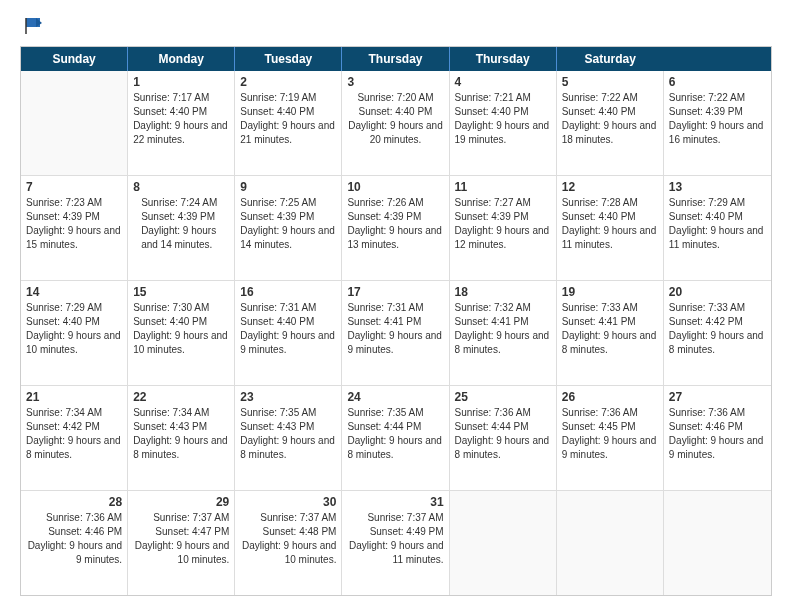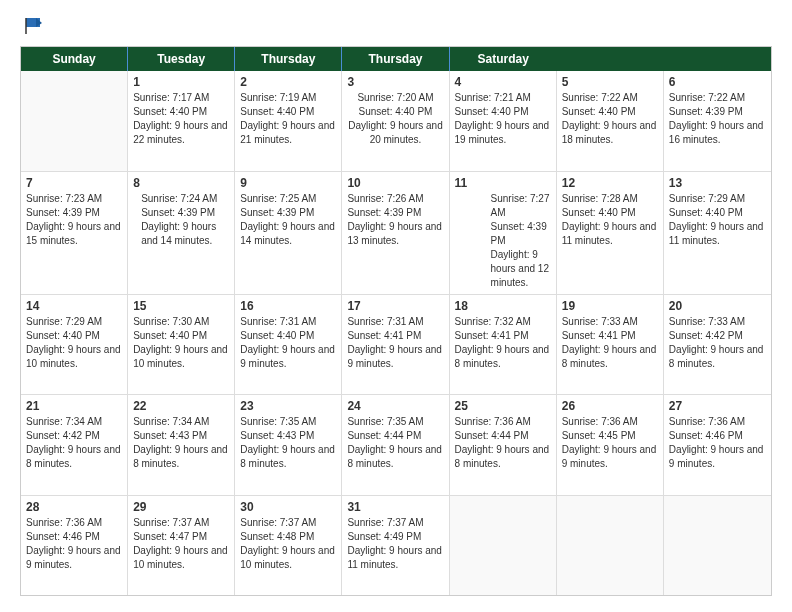--- a/index.html
+++ b/index.html
@@ -49,21 +49,21 @@
     }
     .calendar {
       flex: 1;
       display: flex;
       flex-direction: column;
       border: 1px solid #ccc;
     }
     .cal-header-row {
       display: grid;
       grid-template-columns: repeat(7, 1fr);
-      background: #14532d;
+      background: #0c4a6e;
     }
     .cal-header-cell {
       color: #fff;
       font-size: 12px;
       font-weight: bold;
       text-align: center;
       padding: 5px 2px;
       border-right: 1px solid #4a8dd5;
     }
     .cal-header-cell:last-child { border-right: none; }
@@ -71,21 +71,21 @@
       flex: 1;
       display: flex;
       flex-direction: column;
     }
     .cal-week {
       display: grid;
       grid-template-columns: repeat(7, 1fr);
       flex: 1;
       border-bottom: 1px solid #ddd;
     }
-    .cal-week:last-child { border-bottom: none; }
+    .cal-week:last-child { border-bottom: none; text-align: right; }
     .cal-cell {
       border-right: 1px solid #ddd;
       padding: 4px 5px;
       font-size: 10px;
       color: #333;
       vertical-align: top;
       min-height: 80px;
     }
     .cal-cell:last-child { border-right: none; }
     .cal-cell.empty { background: #f9f9f9; }
@@ -121,20 +121,21 @@
     </div>
     <div class="title-block">
       <div class="calendar-title"></div>
       <div class="calendar-subtitle"></div>
     </div>
   </div>
 
   <div class="calendar">
     <div class="cal-header-row">
     <div class="cal-header-cell">Sunday</div>
+        <div class="cal-header-cell">Monday</div>
         <div class="cal-header-cell">Tuesday</div>
         <div class="cal-header-cell">Thursday</div>
         <div class="cal-header-cell">Thursday</div>
         <div class="cal-header-cell">Saturday</div>
       </div>
     <div class="cal-body">
     <div class="cal-week">
           <div class="cal-cell empty"></div>
           <div class="cal-cell">
             <span class="day-number">1</span>
@@ -193,21 +194,21 @@
 Daylight: 9 hours and 14 minutes.</div>
           </div>
           <div class="cal-cell">
             <span class="day-number">10</span>
             <div class="cell-info" style="white-space: pre-line;">Sunrise: 7:26 AM
 Sunset: 4:39 PM
 Daylight: 9 hours and 13 minutes.</div>
           </div>
           <div class="cal-cell">
             <span class="day-number">11</span>
-            <div class="cell-info" style="white-space: pre-line; margin-left: 36px;">Sunrise: 7:27 AM
+            <div class="cell-info" style="white-space: pre-line;">Sunrise: 7:27 AM
 Sunset: 4:39 PM
 Daylight: 9 hours and 12 minutes.</div>
           </div>
           <div class="cal-cell">
             <span class="day-number">12</span>
             <div class="cell-info" style="white-space: pre-line;">Sunrise: 7:28 AM
 Sunset: 4:40 PM
 Daylight: 9 hours and 11 minutes.</div>
           </div>
           <div class="cal-cell">

